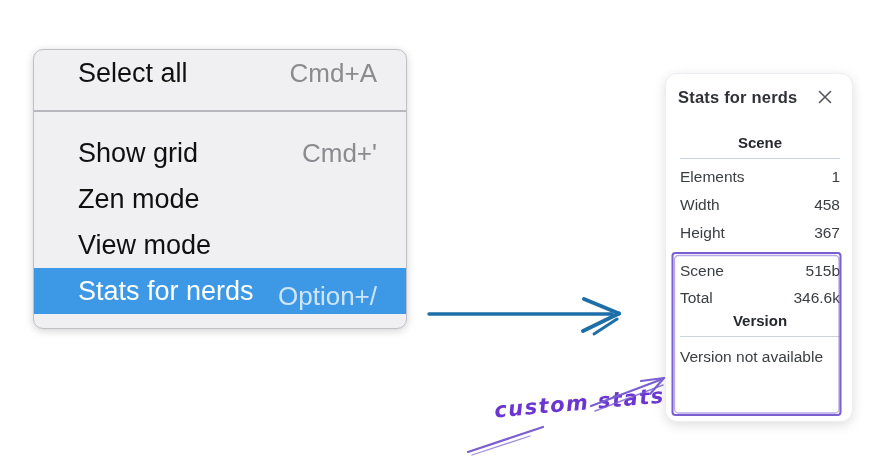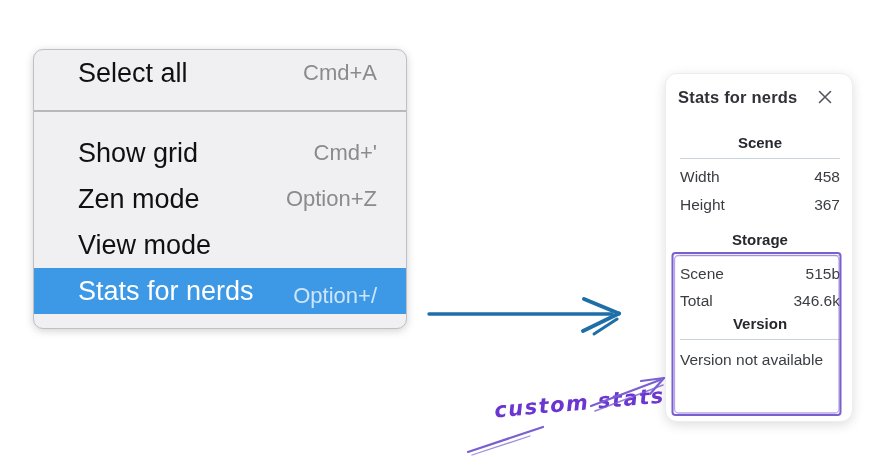--- a/index.html
+++ b/index.html
@@ -34,21 +34,21 @@
     align-items: center;
     justify-content: space-between;
     padding: 0 29px 0 44px;
     font-size: 27px;
     color: #101010;
     cursor: default;
     flex: 0 0 auto;
   }
   .menu-item .shortcut {
     color: #8a8a8f;
-    font-size: 22px;
+    font-size: 26px;
   }
   .menu-item.selected {
     background: #3d99e6;
     color: #ffffff;
   }
   .menu-item.selected .shortcut {
     color: rgba(255,255,255,0.75);
     margin-top: 10px;
   }
   .menu-sep {
@@ -159,21 +159,20 @@
       <span class="label">Select all</span>
       <span class="shortcut">Cmd+A</span>
     </div>
     <div class="menu-sep"></div>
     <div class="menu-item">
       <span class="label">Show grid</span>
       <span class="shortcut">Cmd+'</span>
     </div>
     <div class="menu-item">
       <span class="label">Zen mode</span>
-      <span class="shortcut">Option+Z</span>
     </div>
     <div class="menu-item">
       <span class="label">View mode</span>
     </div>
     <div class="menu-item selected">
       <span class="label">Stats for nerds</span>
       <span class="shortcut">Option+/</span>
     </div>
   </div>
 
@@ -184,30 +183,33 @@
         <svg width="14" height="14" viewBox="0 0 14 14">
           <path d="M1.5 1.5 L12.5 12.5 M12.5 1.5 L1.5 12.5" stroke="#55575c" stroke-width="1.6" stroke-linecap="round" fill="none"></path>
         </svg>
       </span>
     </div>
 
     <div class="section-heading heading-scene">Scene</div>
     <div class="section-divider"></div>
     <div class="stat-rows">
       <div class="stat-row">
+        <span class="stat-label">Elements</span>
+        <span class="stat-value">1</span>
+      </div>
+      <div class="stat-row">
         <span class="stat-label">Width</span>
         <span class="stat-value">458</span>
       </div>
       <div class="stat-row">
         <span class="stat-label">Height</span>
         <span class="stat-value">367</span>
       </div>
     </div>
 
-    <div class="section-heading heading-storage">Storage</div>
     <div class="section-divider"></div>
     <div class="stat-rows tight">
       <div class="stat-row">
         <span class="stat-label">Scene</span>
         <span class="stat-value">515b</span>
       </div>
       <div class="stat-row">
         <span class="stat-label">Total</span>
         <span class="stat-value">346.6k</span>
       </div>

